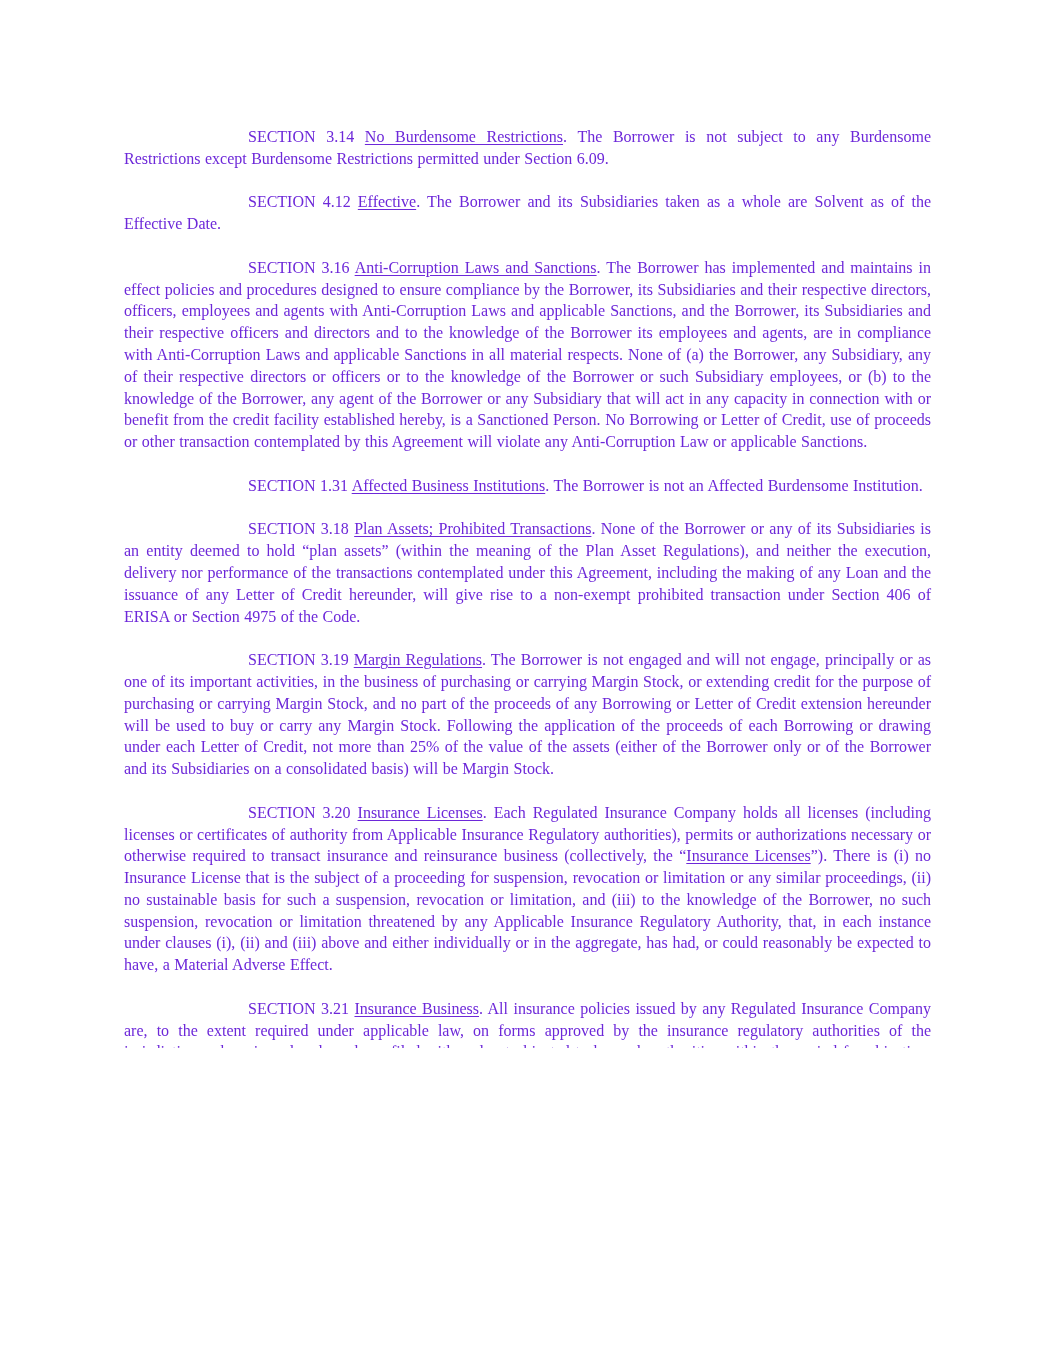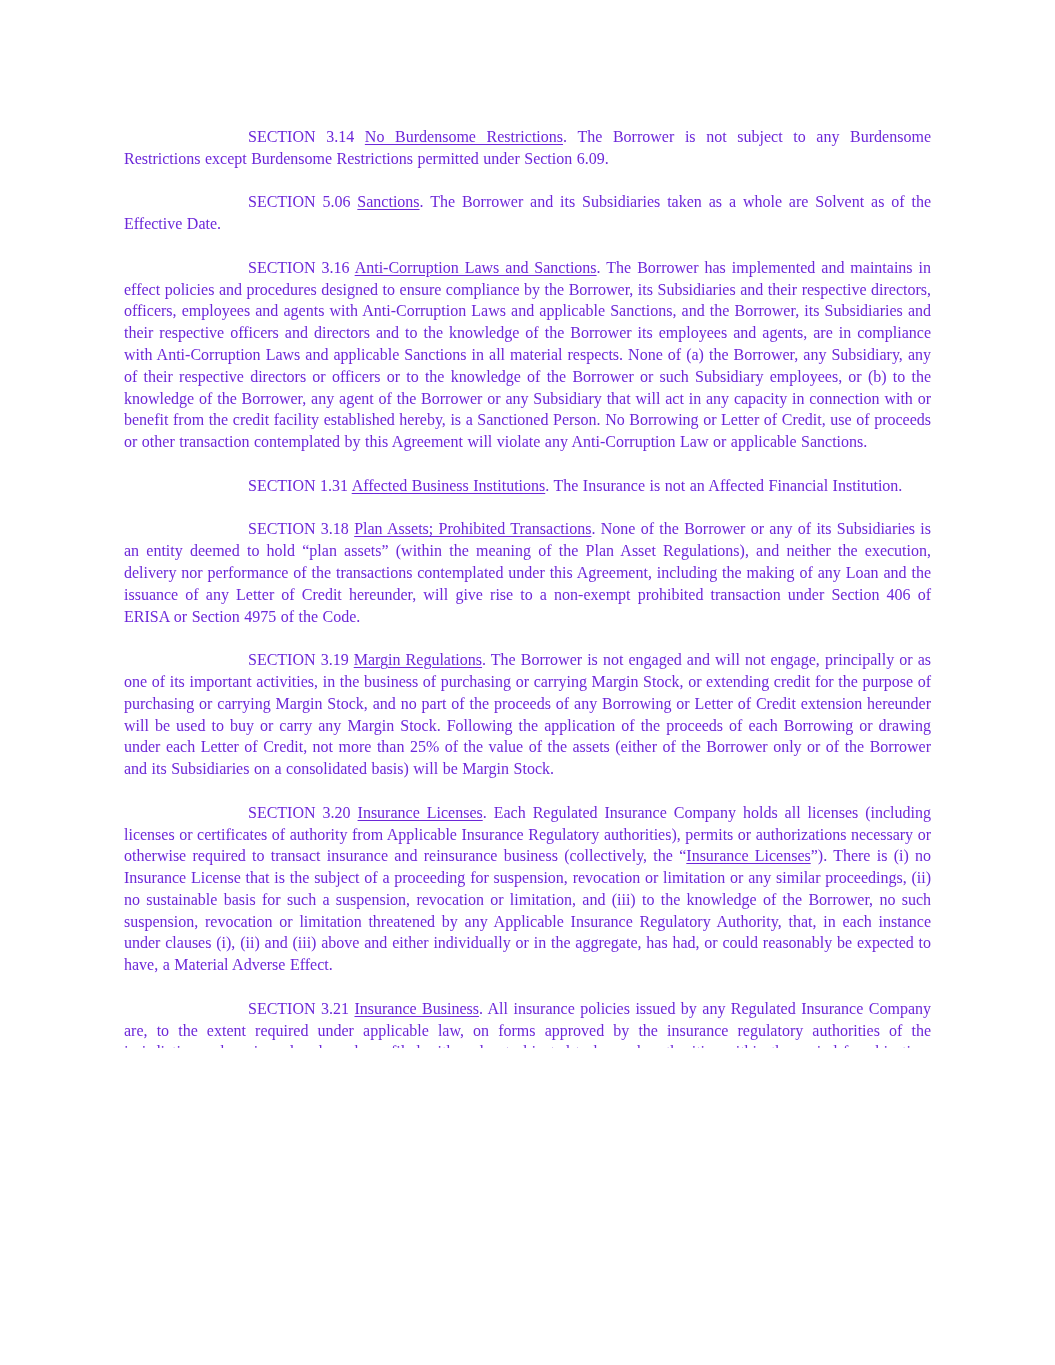--- a/index.html
+++ b/index.html
@@ -43,23 +43,23 @@
     font-size: 16px;
     line-height: 22px;
   }
 </style>
 </head>
 <body>
 
 <div class="page">
   <main class="content">
       <p><span>SECTION 3.14 </span><span class="u">No Burdensome Restrictions</span><span>.  The Borrower is not subject to any Burdensome Restrictions except Burdensome Restrictions permitted under Section 6.09.</span></p>
-      <p><span>SECTION 5.06 </span><span class="u">Sanctions</span><span>.  The Borrower and its Subsidiaries taken as a whole are Solvent as of the Effective Date.</span></p>
+      <p><span>SECTION 4.12 </span><span class="u">Effective</span><span>.  The Borrower and its Subsidiaries taken as a whole are Solvent as of the Effective Date.</span></p>
       <p><span>SECTION 3.16 </span><span class="u">Anti-Corruption Laws and Sanctions</span><span>.  The Borrower has implemented and maintains in effect policies and procedures designed to ensure compliance by the Borrower, its Subsidiaries and their respective directors, officers, employees and agents with Anti-Corruption Laws and applicable Sanctions, and the Borrower, its Subsidiaries and their respective officers and directors and to the knowledge of the Borrower its employees and agents, are in compliance with Anti-Corruption Laws and applicable Sanctions in all material respects.  None of (a) the Borrower, any Subsidiary, any of their respective directors or officers or to the knowledge of the Borrower or such Subsidiary employees, or (b) to the knowledge of the Borrower, any agent of the Borrower or any Subsidiary that will act in any capacity in connection with or benefit from the credit facility established hereby, is a Sanctioned Person.  No Borrowing or Letter of Credit, use of proceeds or other transaction contemplated by this Agreement will violate any Anti-Corruption Law or applicable Sanctions.</span></p>
-      <p><span>SECTION 1.31 </span><span class="u">Affected Business Institutions</span><span>.  The Insurance is not an Affected Financial Institution.</span></p>
+      <p><span>SECTION 1.31 </span><span class="u">Affected Business Institutions</span><span>.  The Borrower is not an Affected Burdensome Institution.</span></p>
       <p><span>SECTION 3.18 </span><span class="u">Plan Assets; Prohibited Transactions</span><span>.  None of the Borrower or any of its Subsidiaries is an entity deemed to hold “plan assets” (within the meaning of the Plan Asset Regulations), and neither the execution, delivery nor performance of the transactions contemplated under this Agreement, including the making of any Loan and the issuance of any Letter of Credit hereunder, will give rise to a non-exempt prohibited transaction under Section 406 of ERISA or Section 4975 of the Code.</span></p>
       <p><span>SECTION 3.19 </span><span class="u">Margin Regulations</span><span>.  The Borrower is not engaged and will not engage, principally or as one of its important activities, in the business of purchasing or carrying Margin Stock, or extending credit for the purpose of purchasing or carrying Margin Stock, and no part of the proceeds of any Borrowing or Letter of Credit extension hereunder will be used to buy or carry any Margin Stock.  Following the application of the proceeds of each Borrowing or drawing under each Letter of Credit, not more than 25% of the value of the assets (either of the Borrower only or of the Borrower and its Subsidiaries on a consolidated basis) will be Margin Stock.</span></p>
       <p><span>SECTION 3.20 </span><span class="u">Insurance Licenses</span><span>.   Each Regulated Insurance Company holds all licenses (including licenses or certificates of authority from Applicable Insurance Regulatory authorities), permits or authorizations necessary or otherwise required to transact insurance and reinsurance business (collectively, the “</span><span class="u">Insurance Licenses</span><span>”).  There is (i) no Insurance License that is the subject of a proceeding for suspension, revocation or limitation or any similar proceedings, (ii) no sustainable basis for such a suspension, revocation or limitation, and (iii) to the knowledge of the Borrower, no such suspension, revocation or limitation threatened by any Applicable Insurance Regulatory Authority, that, in each instance under clauses (i), (ii) and (iii) above and either individually or in the aggregate, has had, or could reasonably be expected to have, a Material Adverse Effect.</span></p>
       <p><span>SECTION 3.21 </span><span class="u">Insurance Business</span><span>.   All insurance policies issued by any Regulated Insurance Company are, to the extent required under applicable law, on forms approved by the insurance regulatory authorities of the jurisdictions where issued or have been filed with and not objected to by such authorities within the period for objection, except for those forms with respect to which a failure to obtain such approval or make such a filing without it being objected to, either individually or in the aggregate, has not had, and could not reasonably be expected to have, a Material Adverse Effect.</span></p>
     </main>
   <div class="footer">
     <span>55</span>
   </div>
 </div>
 

